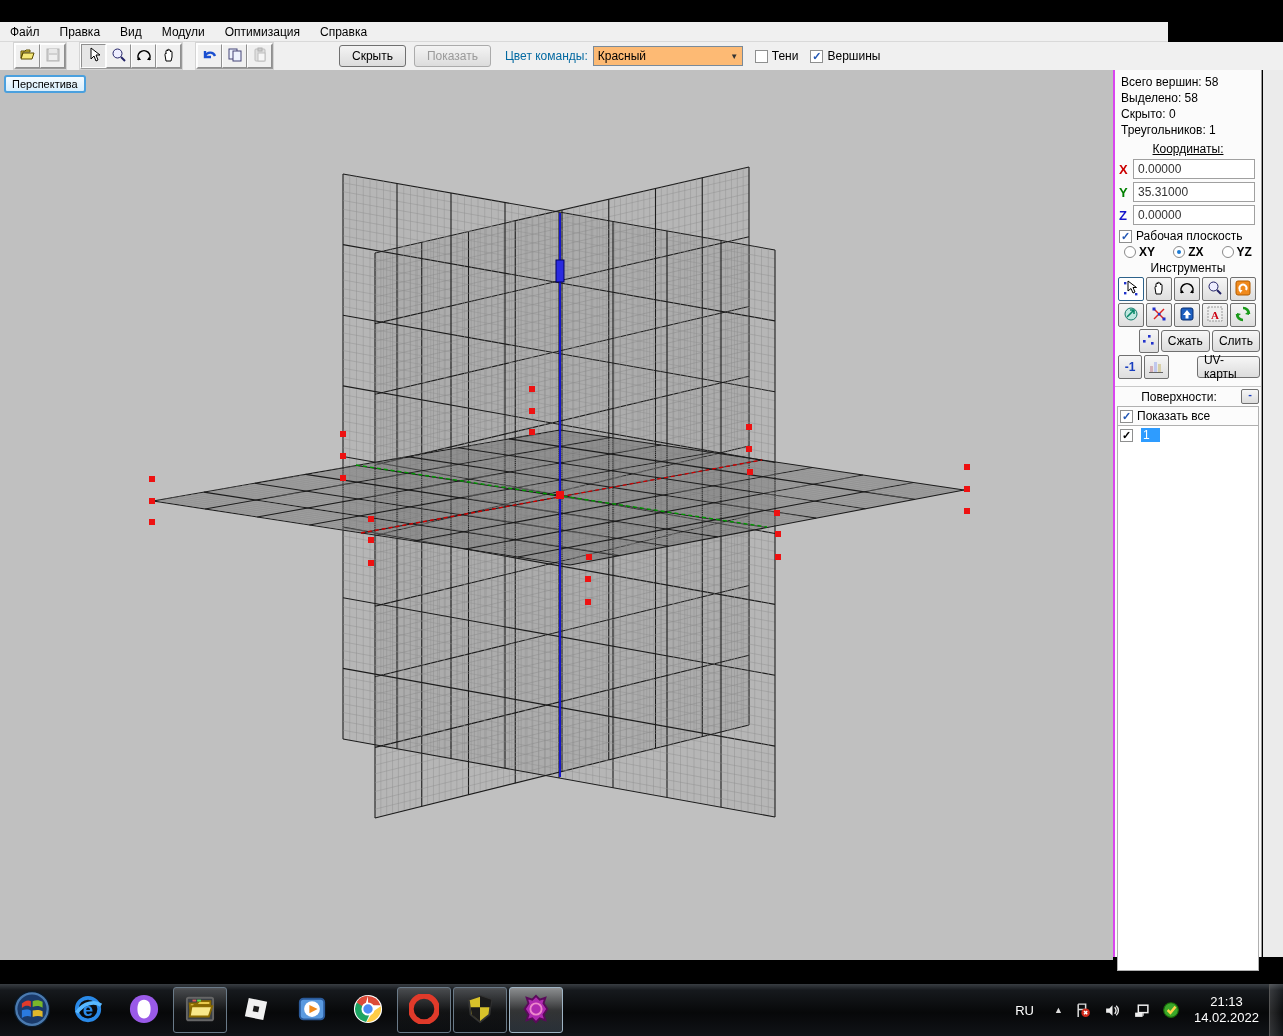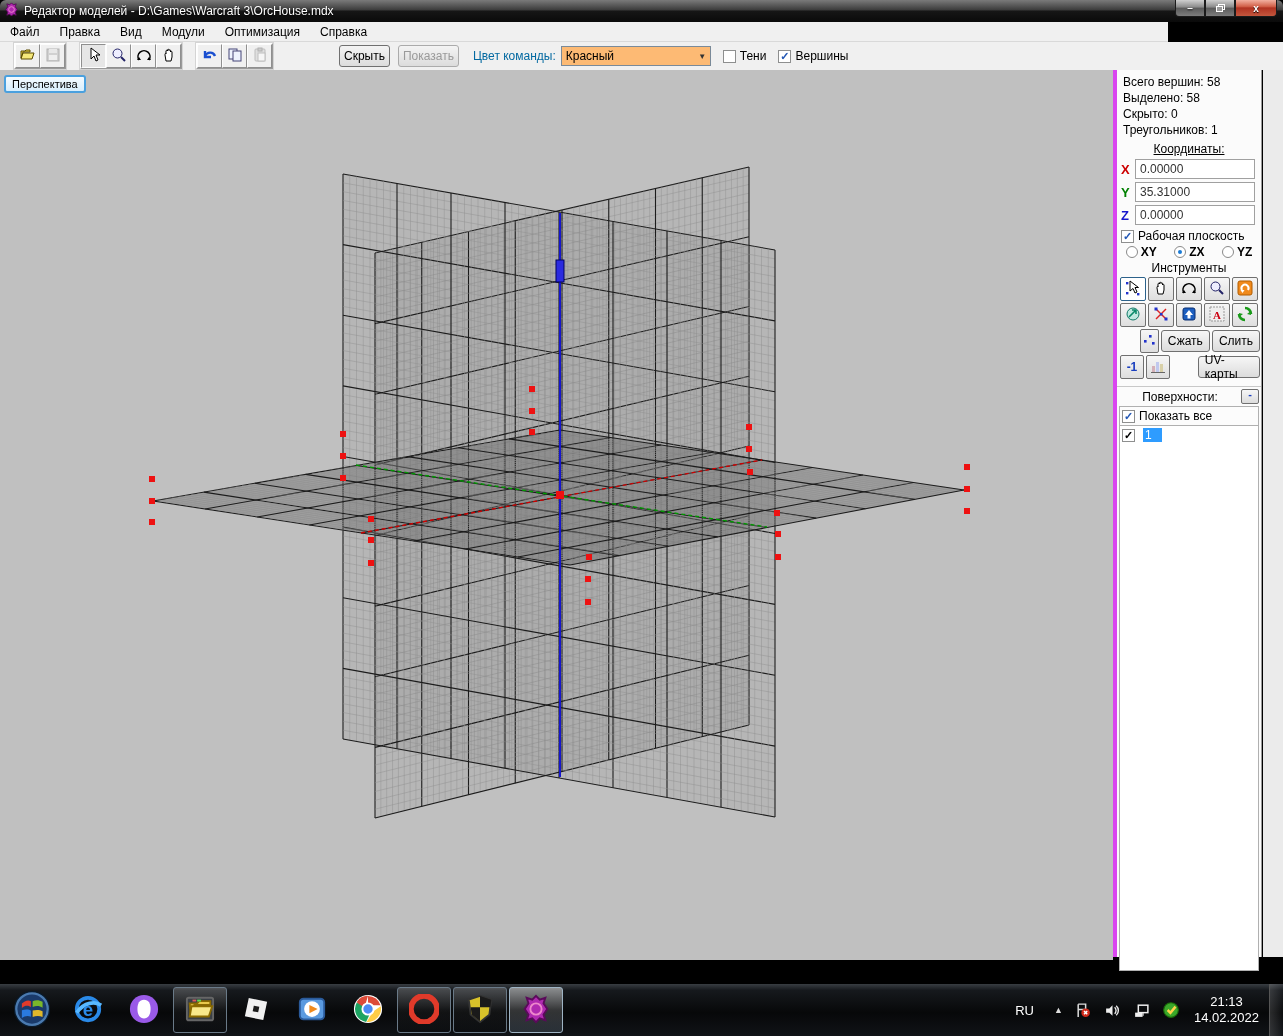--- a/index.html
+++ b/index.html
@@ -32,21 +32,21 @@
 
   
   .toolbar { position:absolute; left:0; top:42px; width:1283px; height:28px;
     background:#f0f0f0; display:flex; align-items:center; }
   .tb-group { display:flex; border:1px solid; border-color:#ffffff #9a9a9a #9a9a9a #ffffff;
     outline:1px solid #d4d4d4; margin-left:14px; background:#f0f0f0; }
   .tb-btn { width:25px; height:24px; display:flex; align-items:center; justify-content:center;
     border:1px solid; border-color:#fdfdfd #8f8f8f #8f8f8f #fdfdfd; background:#f0f0f0; }
   .tb-btn.pressed { border-color:#8f8f8f #fdfdfd #fdfdfd #8f8f8f; background:#e6e6e6; }
   .tb-btn.disabled svg { opacity:.4; filter:grayscale(1); }
-  .push-btn { height:22px; padding:0 4px; margin-left:8px;
+  .push-btn { height:22px; padding:0 12px; margin-left:8px;
     border:1px solid #707070; border-radius:3px; color:#000;
     background:linear-gradient(#f4f4f4,#dcdcdc); display:flex; align-items:center; }
   .push-btn.disabled { color:#9a9a9a; border-color:#ababab; }
   .tb-label { margin-left:14px; color:#0369a1; }
   .combo { width:150px; height:20px; margin-left:5px; border:1px solid #7a8a99; background:#fdba74;
     display:flex; align-items:center; justify-content:space-between; padding-left:4px; }
   .combo .arrow { width:15px; height:18px; display:flex; align-items:center; justify-content:center;
     color:#333; font-size:8px; }
   .cb { display:flex; align-items:center; margin-left:12px; }
   .cbbox { width:13px; height:13px; border:1px solid #8e8f8f; background:#fff; margin-right:4px;
@@ -55,21 +55,21 @@
   
   .main { position:absolute; left:0; top:70px; width:1084px; height:890px; background:#f0f0f0; }
   .viewport { position:absolute; left:0; top:0; width:1113px; height:890px; background:#c0c0c0; }
   .viewport svg { position:absolute; left:0; top:0; }
   .persp-btn { position:absolute; left:4px; top:5px; z-index:5; height:18px; padding:1px 6px;
     font-size:11px; color:#000; background:linear-gradient(#f5fbff,#d8eefc);
     border:2px solid #4aa0de; border-radius:3px; }
 
   
   .panel { position:absolute; left:1113px; top:0; width:149px; height:887px; background:#fbfbfb;
-    border-left:4px solid #d946ef; border-right:1px solid #9a9a9a; color:#000; font-size:12px; }
+    border-left:2px solid #d946ef; border-right:1px solid #9a9a9a; color:#000; font-size:12px; }
   .gutter { position:absolute; left:1263px; top:0; width:20px; height:887px; background:#ebebeb; }
   .stats div { padding:1px 0 1px 6px; }
   .coords-title { text-align:center; margin-top:4px;text-decoration:underline; }
   .coord-row { display:flex; align-items:center; margin:3px 2px 3px 4px; }
   .coord-axis { width:14px; font-weight:bold; font-size:13px; }
   .coord-field { flex:1; height:20px; border:1px solid #a0a0a0; background:#fff;
     display:flex; align-items:center; padding-left:4px; color:#333; margin-right:4px; }
   .wp-row { display:flex; align-items:center; margin:4px 0 0 4px; }
   .radio-row { display:flex; justify-content:space-around; margin-top:2px; }
   .radio { display:flex; align-items:center; font-weight:bold; }
@@ -116,37 +116,20 @@
   .clock { text-align:center; font-size:13px; line-height:16px; margin:0 10px 0 8px; }
   .showdesk { width:14px; height:52px; border-left:1px solid #555;
     background:linear-gradient(90deg, rgba(255,255,255,.15), rgba(255,255,255,.02)); }
   .chev { font-size:9px; color:#ddd; }
 </style>
 </head>
 <body>
 
 <div id="app">
 
-  <div class="titlebar">
-    <span id="appicon"><svg width="15" height="15" viewBox="0 0 16 16" xmlns="http://www.w3.org/2000/svg">
-          <path d="M8 1 L10 3 L13 2 L12 5 L14 8 L12 11 L13 14 L10 13 L8 15 L6 13 L3 14 L4 11 L2 8 L4 5 L3 2 L6 3 Z" fill="#b02ab0" stroke="#5a0a5a"></path>
-          <circle cx="8" cy="8" r="3" fill="none" stroke="#e8c" stroke-width="1"></circle>
-        </svg></span>
-    <span class="title">Редактор моделей - D:\Games\Warcraft 3\OrcHouse.mdx</span>
-    <div class="winbtns">
-      <div class="winbtn min">–</div>
-      <div class="winbtn">
-          <span class="restore-glyph">
-            <span></span>
-            <span></span>
-          </span>
-        </div>
-      <div class="winbtn close">x</div>
-    </div>
-  </div>
 
   <div class="menubar" id="menubar">
       <div class="menu-item">Файл</div>
       <div class="menu-item">Правка</div>
       <div class="menu-item">Вид</div>
       <div class="menu-item">Модули</div>
       <div class="menu-item">Оптимизация</div>
       <div class="menu-item">Справка</div>
     </div>
 

